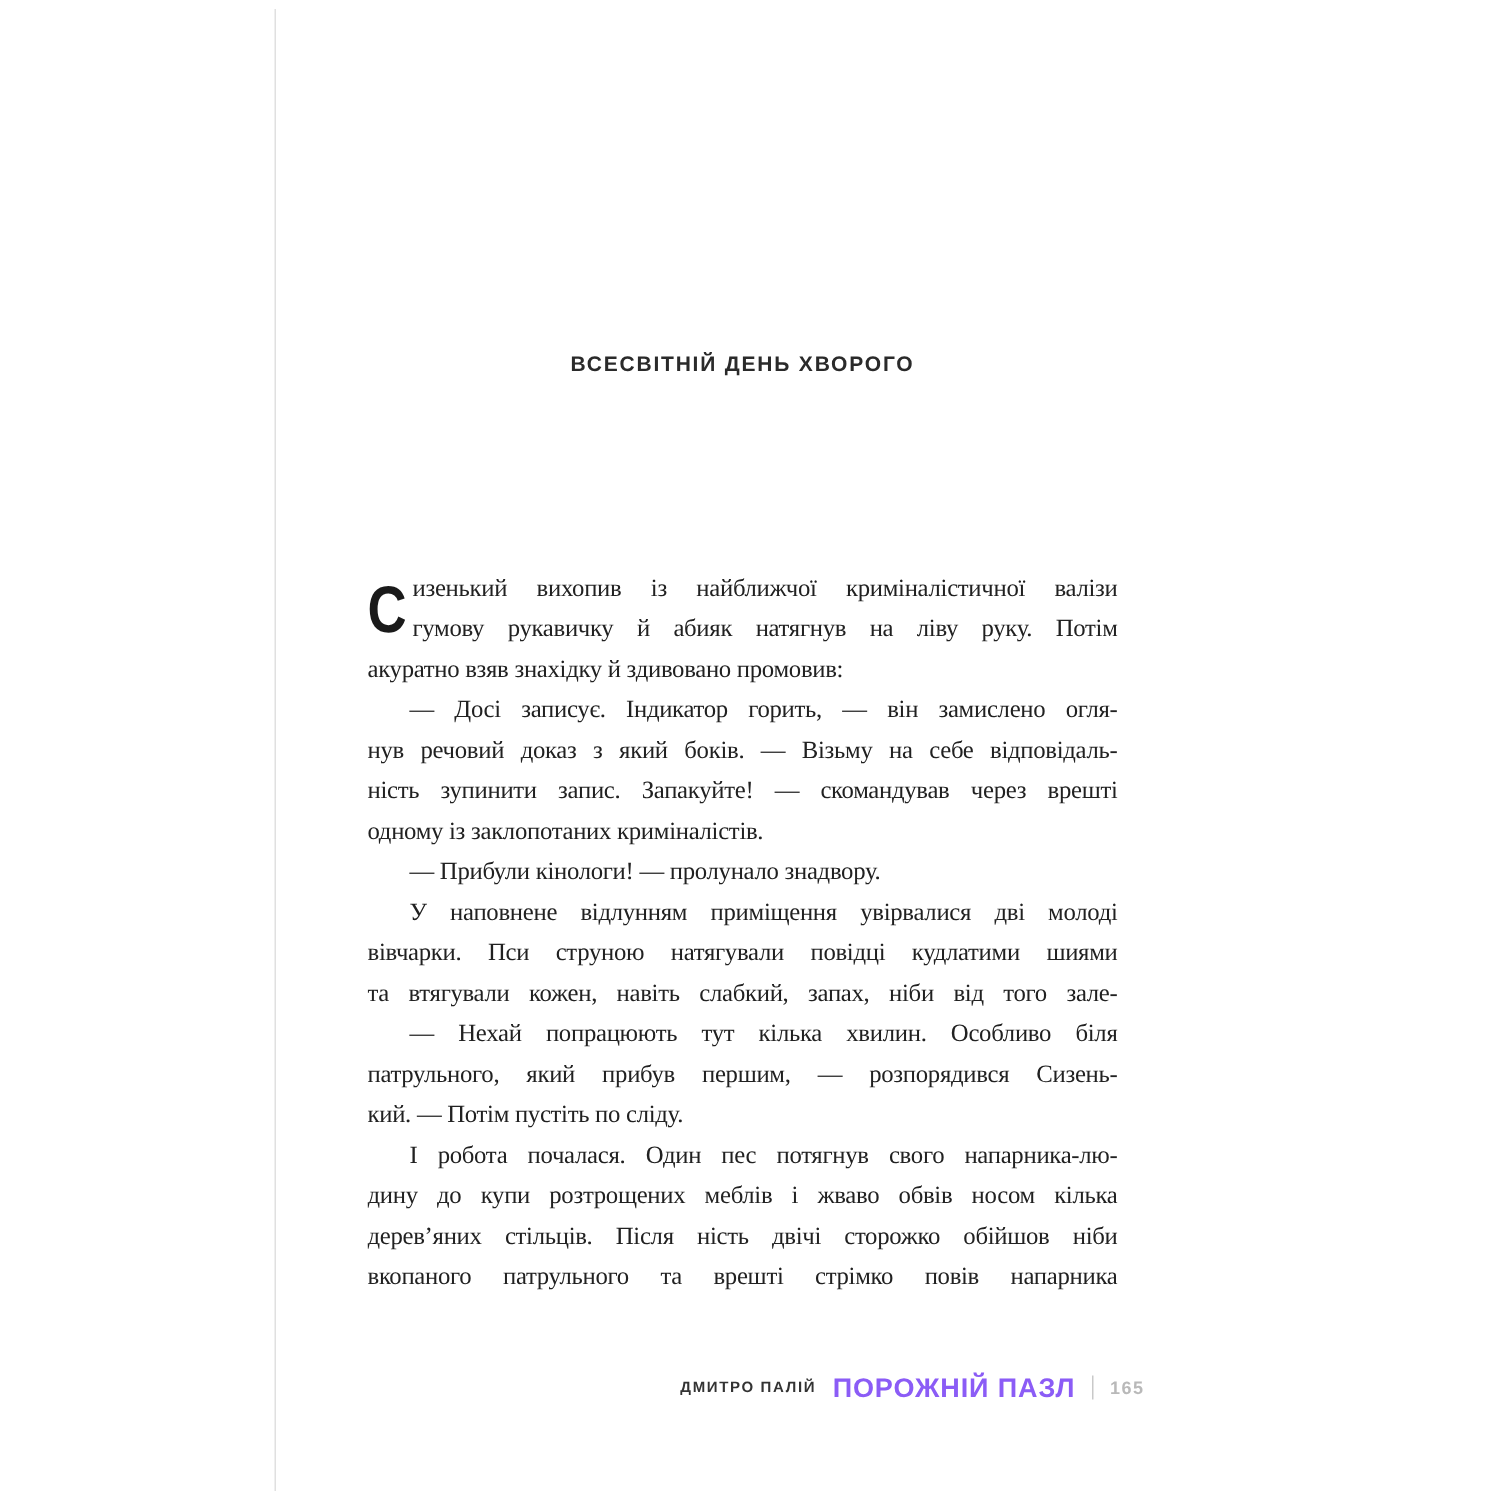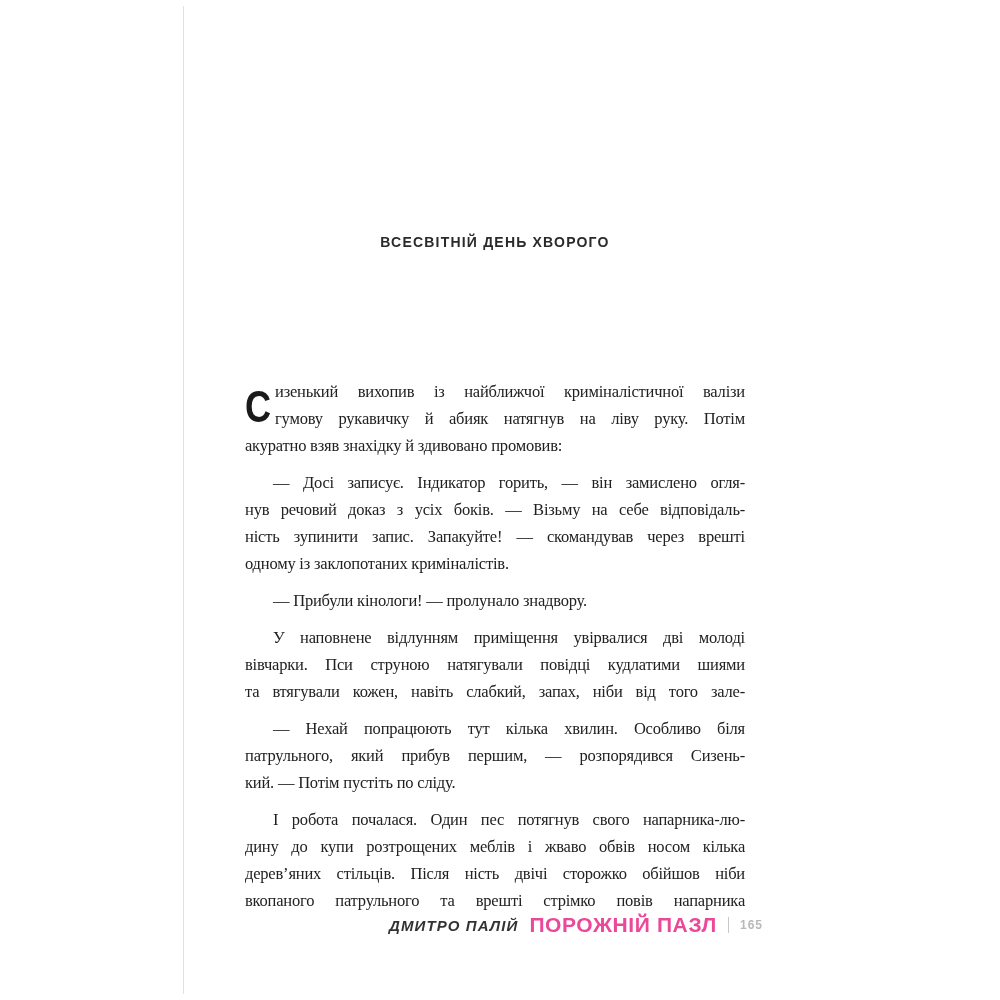--- a/index.html
+++ b/index.html
@@ -52,44 +52,43 @@
   .ln {
     height: 27px;
     overflow: hidden;
     text-align: justify;
     text-align-last: justify;
   }
   .ln.last {
     text-align: left;
     text-align-last: left;
   }
-  .ln.indent { padding-left: 28px; margin-top: 10px; }
+  .ln.indent { padding-left: 28px; }
   .ln.dc { padding-left: 30px; }
   .footer {
     position: absolute;
     top: 914px;
     right: 237px;
     height: 22px;
     display: flex;
     align-items: center;
     gap: 11px;
     font-family: "Liberation Sans", sans-serif;
   }
   .footer-author {
-    font-size: 15px;
+    font-size: 10px;
     font-weight: 700;
     letter-spacing: 1.1px;
     color: #333333;
-    font-style: italic;
   }
   .footer-logo {
-    font-size: 21px;
+    font-size: 18px;
     font-weight: 700;
     letter-spacing: 0.6px;
-    color: #ec4899;
+    color: #8b5cf6;
   }
   .footer-divider {
     width: 1px; height: 16px;
     background: #c9c9c9;
   }
   .footer-pagenum {
     font-size: 12px;
     font-weight: 700;
     letter-spacing: 1px;
     color: #b9b9b9;
@@ -105,21 +104,21 @@
   <h1 class="chapter-title">ВСЕСВІТНІЙ ДЕНЬ ХВОРОГО</h1>
 
   <div class="body-text">
     <span class="dropcap">С</span>
 
     <div class="ln dc">изенький вихопив із найближчої криміналістичної валізи</div>
     <div class="ln dc">гумову рукавичку й абияк натягнув на ліву руку. Потім</div>
     <div class="ln last">акуратно взяв знахідку й здивовано промовив:</div>
 
     <div class="ln indent">— Досі записує. Індикатор горить, — він замислено огля-</div>
-    <div class="ln">нув речовий доказ з усіх боків. — Візьму на себе відповідаль-</div>
+    <div class="ln">нув речовий доказ з який боків. — Візьму на себе відповідаль-</div>
     <div class="ln">ність зупинити запис. Запакуйте! — скомандував через врешті</div>
     <div class="ln last">одному із заклопотаних криміналістів.</div>
 
     <div class="ln indent last">— Прибули кінологи! — пролунало знадвору.</div>
 
     <div class="ln indent">У наповнене відлунням приміщення увірвалися дві молоді</div>
     <div class="ln">вівчарки. Пси струною натягували повідці кудлатими шиями</div>
     <div class="ln">та втягували кожен, навіть слабкий, запах, ніби від того зале-</div>
 
     <div class="ln indent">— Нехай попрацюють тут кілька хвилин. Особливо біля</div>

